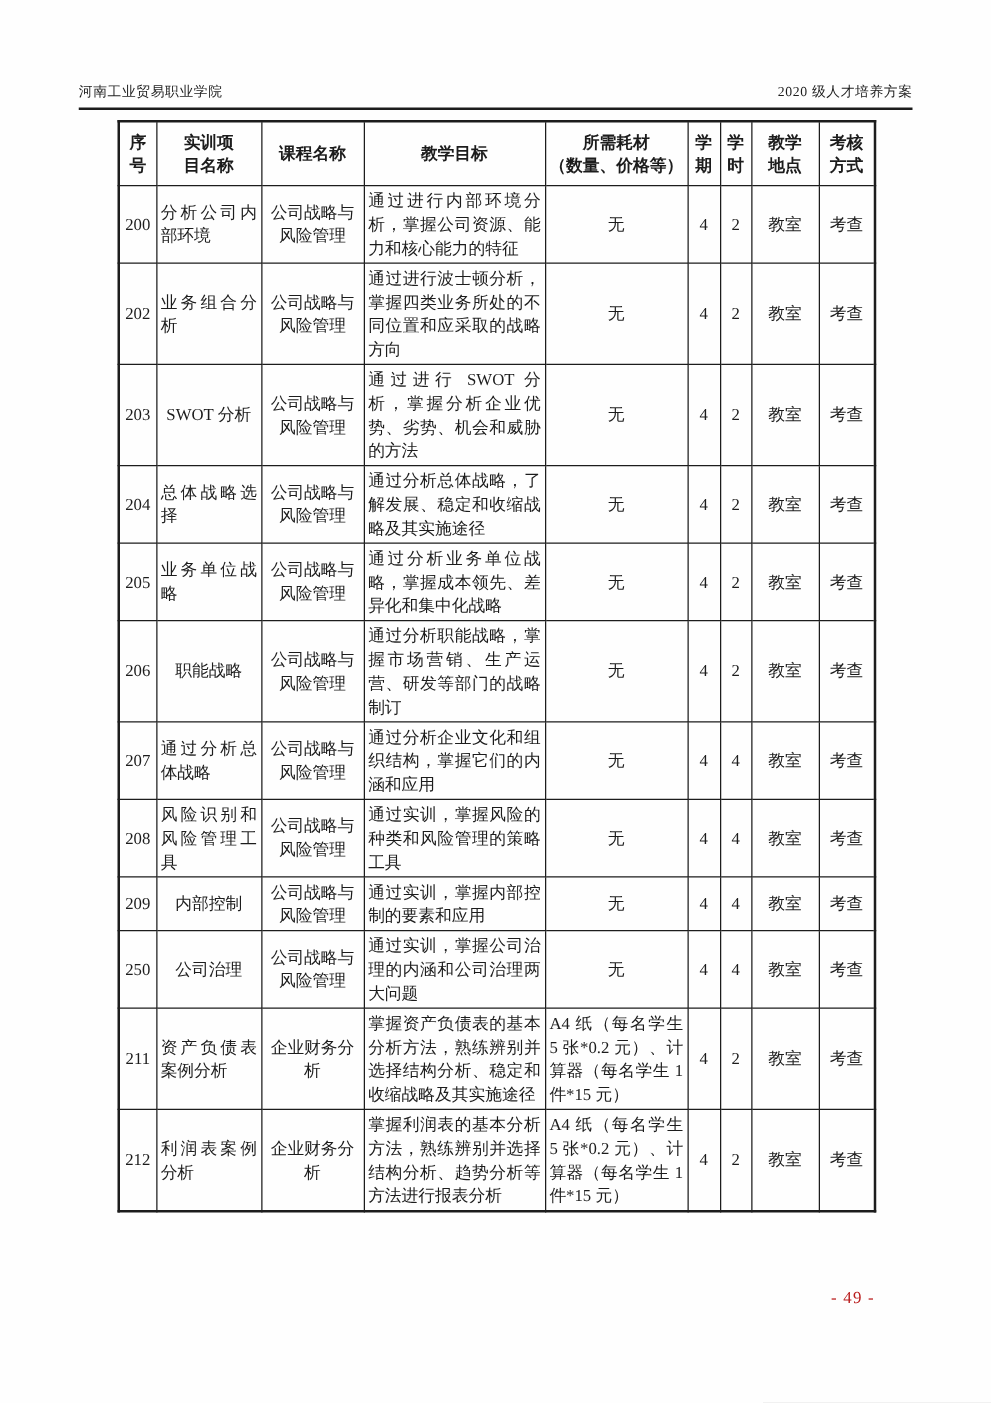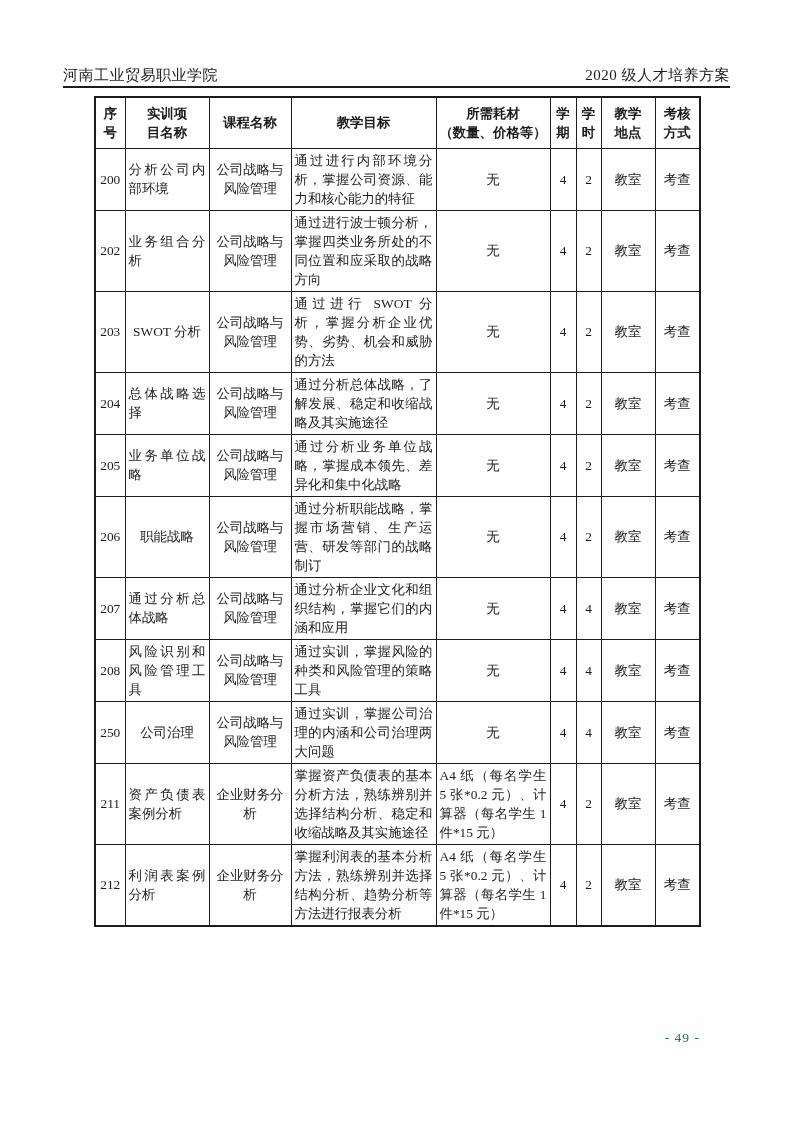--- a/index.html
+++ b/index.html
@@ -16,21 +16,21 @@
     margin: 0 auto;
     overflow: hidden;
   }
   .doc-header {
     position: absolute;
     left: 63px;
     right: 63px;
     top: 66px;
     display: flex;
     justify-content: space-between;
-    font-size: 15px;
+    font-size: 11px;
     letter-spacing: 0.5px;
   }
   .header-rule {
     position: absolute;
     left: 63px;
     right: 63px;
     top: 86px;
     height: 0;
     border-top: 2px solid #1c1c1c;
   }
@@ -70,21 +70,21 @@
   col.c-assessment{ width: 45px; }
   td.a-center { text-align: center; }
   td.a-left   { text-align: center; }
   td.a-just   { text-align: justify; }
   .doc-footer {
     position: absolute;
     top: 1030px;
     right: 93px;
     font-size: 13.5px;
     letter-spacing: 1px;
-    color: #15803d;
+    color: #b91c1c;
   }
 </style>
 </head>
 <body>
 
 <div class="page">
 
   <div class="doc-header">
     <span>河南工业贸易职业学院</span>
     <span>2020 级人才培养方案</span>
@@ -207,20 +207,31 @@
           <td class="a-just">风险识别和风险管理工具</td>
           <td class="a-left">公司战略与风险管理</td>
           <td class="a-just">通过实训，掌握风险的种类和风险管理的策略工具</td>
           <td class="a-center">无</td>
           <td class="a-center">4</td>
           <td class="a-center">4</td>
           <td class="a-center">教室</td>
           <td class="a-center">考查</td>
         </tr>
         <tr>
+          <td class="a-center">209</td>
+          <td class="a-center">内部控制</td>
+          <td class="a-left">公司战略与风险管理</td>
+          <td class="a-just">通过实训，掌握内部控制的要素和应用</td>
+          <td class="a-center">无</td>
+          <td class="a-center">4</td>
+          <td class="a-center">4</td>
+          <td class="a-center">教室</td>
+          <td class="a-center">考查</td>
+        </tr>
+        <tr>
           <td class="a-center">250</td>
           <td class="a-center">公司治理</td>
           <td class="a-left">公司战略与风险管理</td>
           <td class="a-just">通过实训，掌握公司治理的内涵和公司治理两大问题</td>
           <td class="a-center">无</td>
           <td class="a-center">4</td>
           <td class="a-center">4</td>
           <td class="a-center">教室</td>
           <td class="a-center">考查</td>
         </tr>

